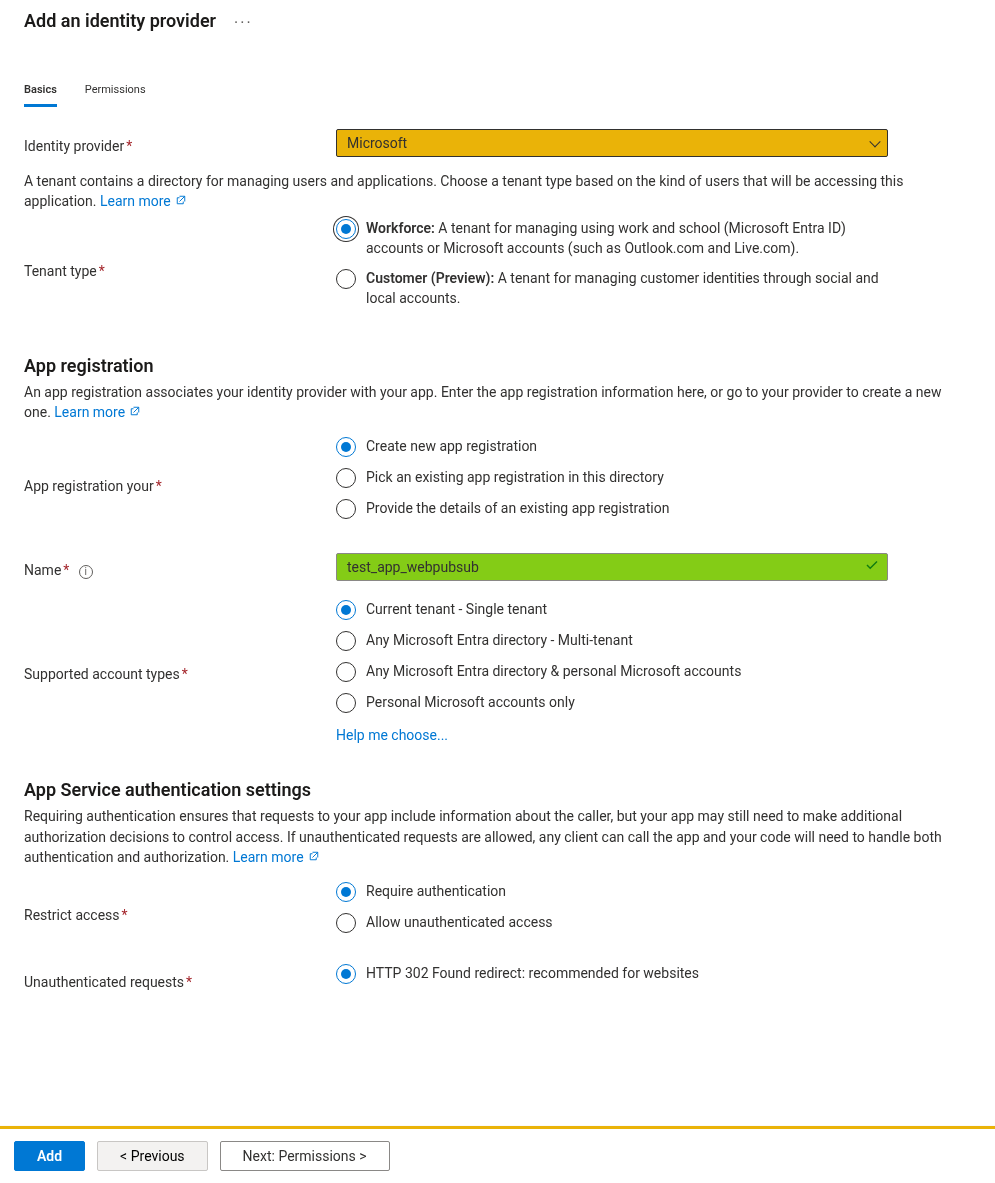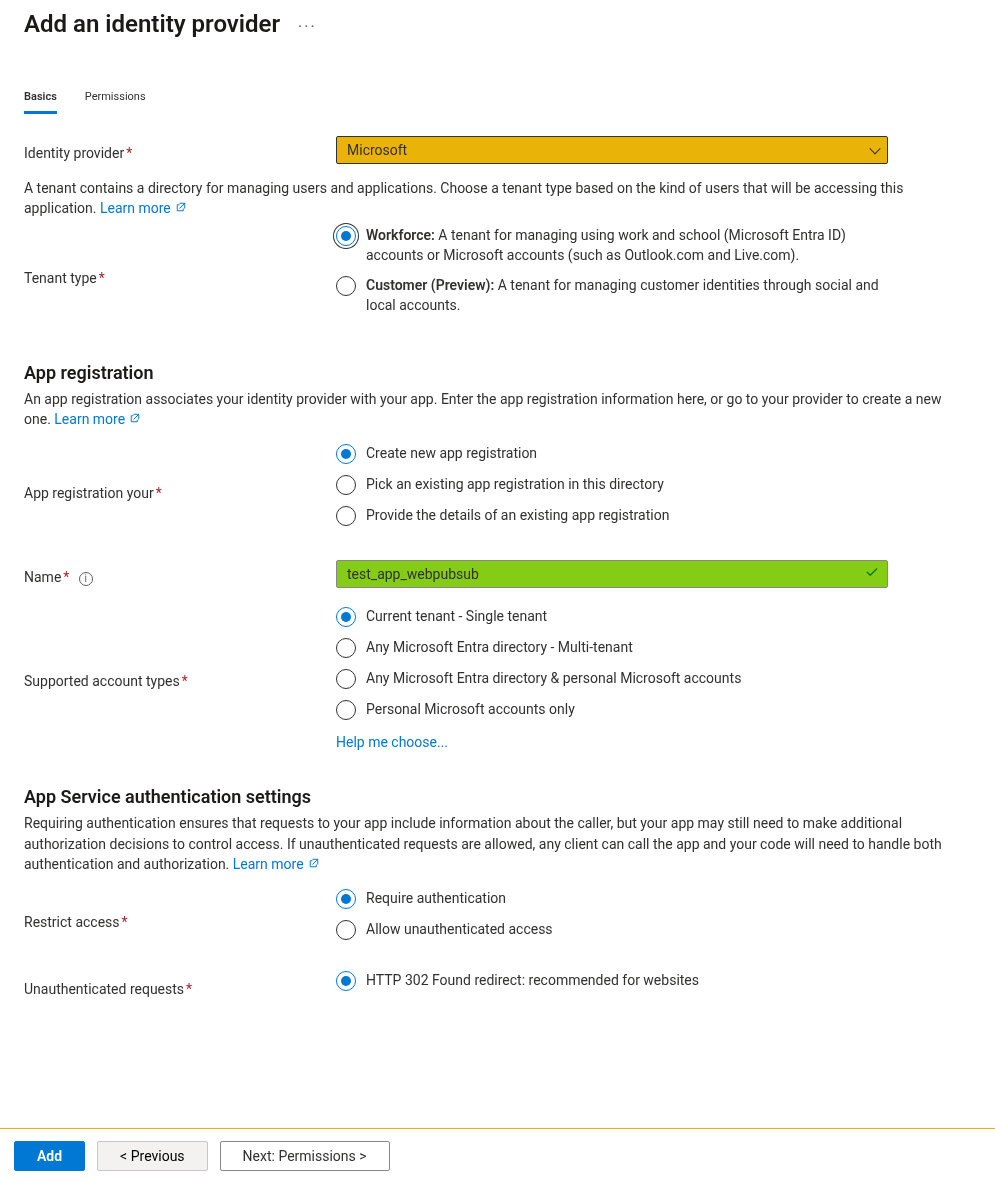--- a/index.html
+++ b/index.html
@@ -6,21 +6,21 @@
   body {
     margin: 0;
     font-family: "Segoe UI", -apple-system, BlinkMacSystemFont, Roboto, sans-serif;
     font-size: 14px;
     color: #323130;
     background: #fff;
     width: 995px;
   }
   .page { padding: 0 24px 24px 24px; }
   .title-row { display: flex; align-items: center; gap: 18px; padding-top: 10px; }
-  h1 { font-size: 24px; font-weight: 600; margin: 0 0 4px 0; color: #1b1a19; }
+  h1 { font-size: 18px; font-weight: 600; margin: 0 0 4px 0; color: #1b1a19; }
   .more-icon { color: #605e5c; font-size: 16px; letter-spacing: 2px; cursor: pointer; }
   .tabs { display: flex; gap: 28px; margin-top: 48px; margin-bottom: 22px; }
   .tab { font-size: 11px; color: #323130; padding-bottom: 8px; cursor: pointer; border-bottom: 3px solid transparent; }
   .tab.active { font-weight: 600; border-bottom: 3px solid #0078d4; }
   .form-row { display: flex; align-items: center; margin-bottom: 8px; }
   .form-row .label-col { width: 312px; flex-shrink: 0; padding-top: 6px; color: #323130; }
   .form-row .input-col { flex: 1; min-width: 0; max-width: 552px; }
   .req { color: #a4262c; margin-left: 2px; }
   .info-icon {
     display: inline-flex; align-items: center; justify-content: center;
@@ -65,21 +65,21 @@
   }
   .input-wrap { position: relative; }
   .check-ok {
     position: absolute; right: 8px; top: 50%; transform: translateY(-55%);
     color: #107c10;
   }
   .check-ok svg { width: 16px; height: 16px; }
   .helper-link { color: #0078d4; cursor: pointer; margin-top: 4px; display: inline-block; }
   .footer {
     position: fixed; bottom: 0; left: 0; width: 995px;
-    border-top: 1px solid #eab308; background: #fff;
+    border-top: 3px solid #eab308; background: #fff;
     padding: 12px 14px; display: flex; gap: 12px;
     box-shadow: 0 -1px 0 rgba(0,0,0,.02);
   }
   .btn {
     font: inherit; font-size: 14px; padding: 6px 22px; border-radius: 2px; cursor: pointer;
   }
   .btn-primary {
     background: #0078d4; color: #fff; border: 1px solid #0078d4; font-weight: 600;
   }
   .btn-secondary {

